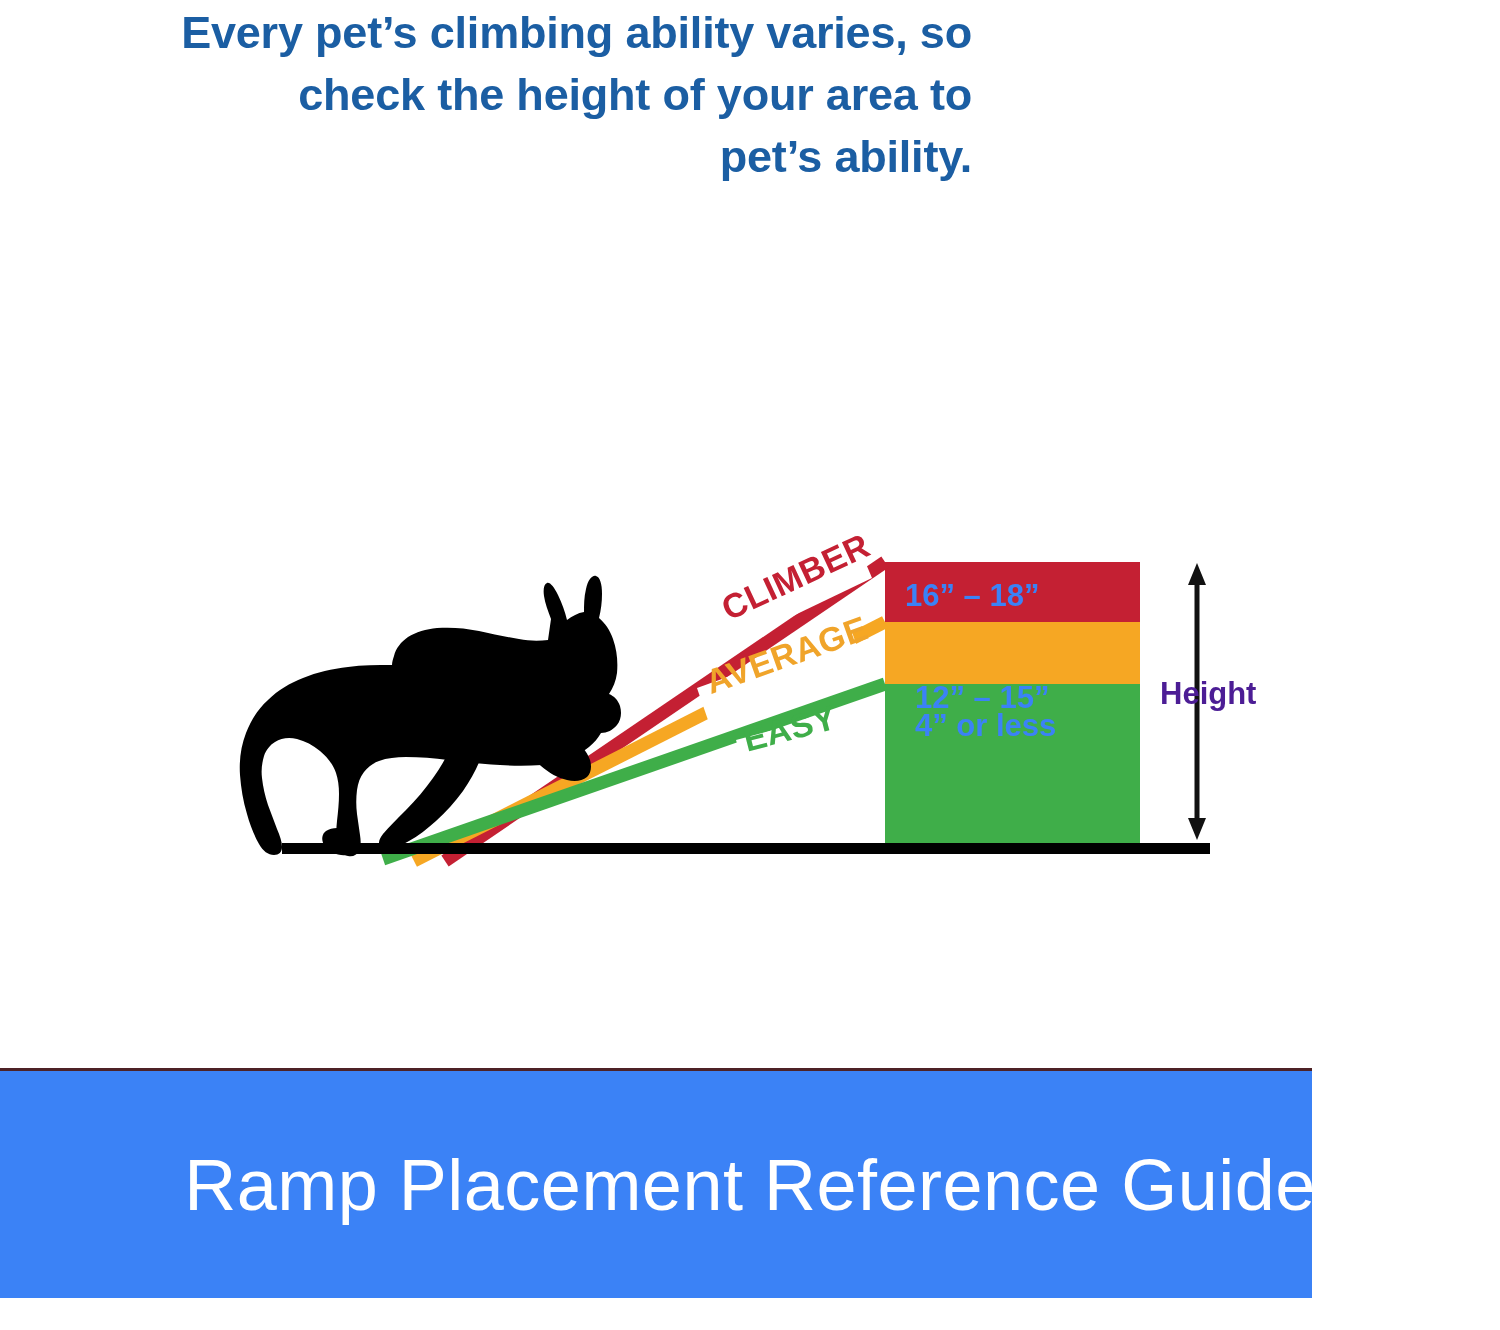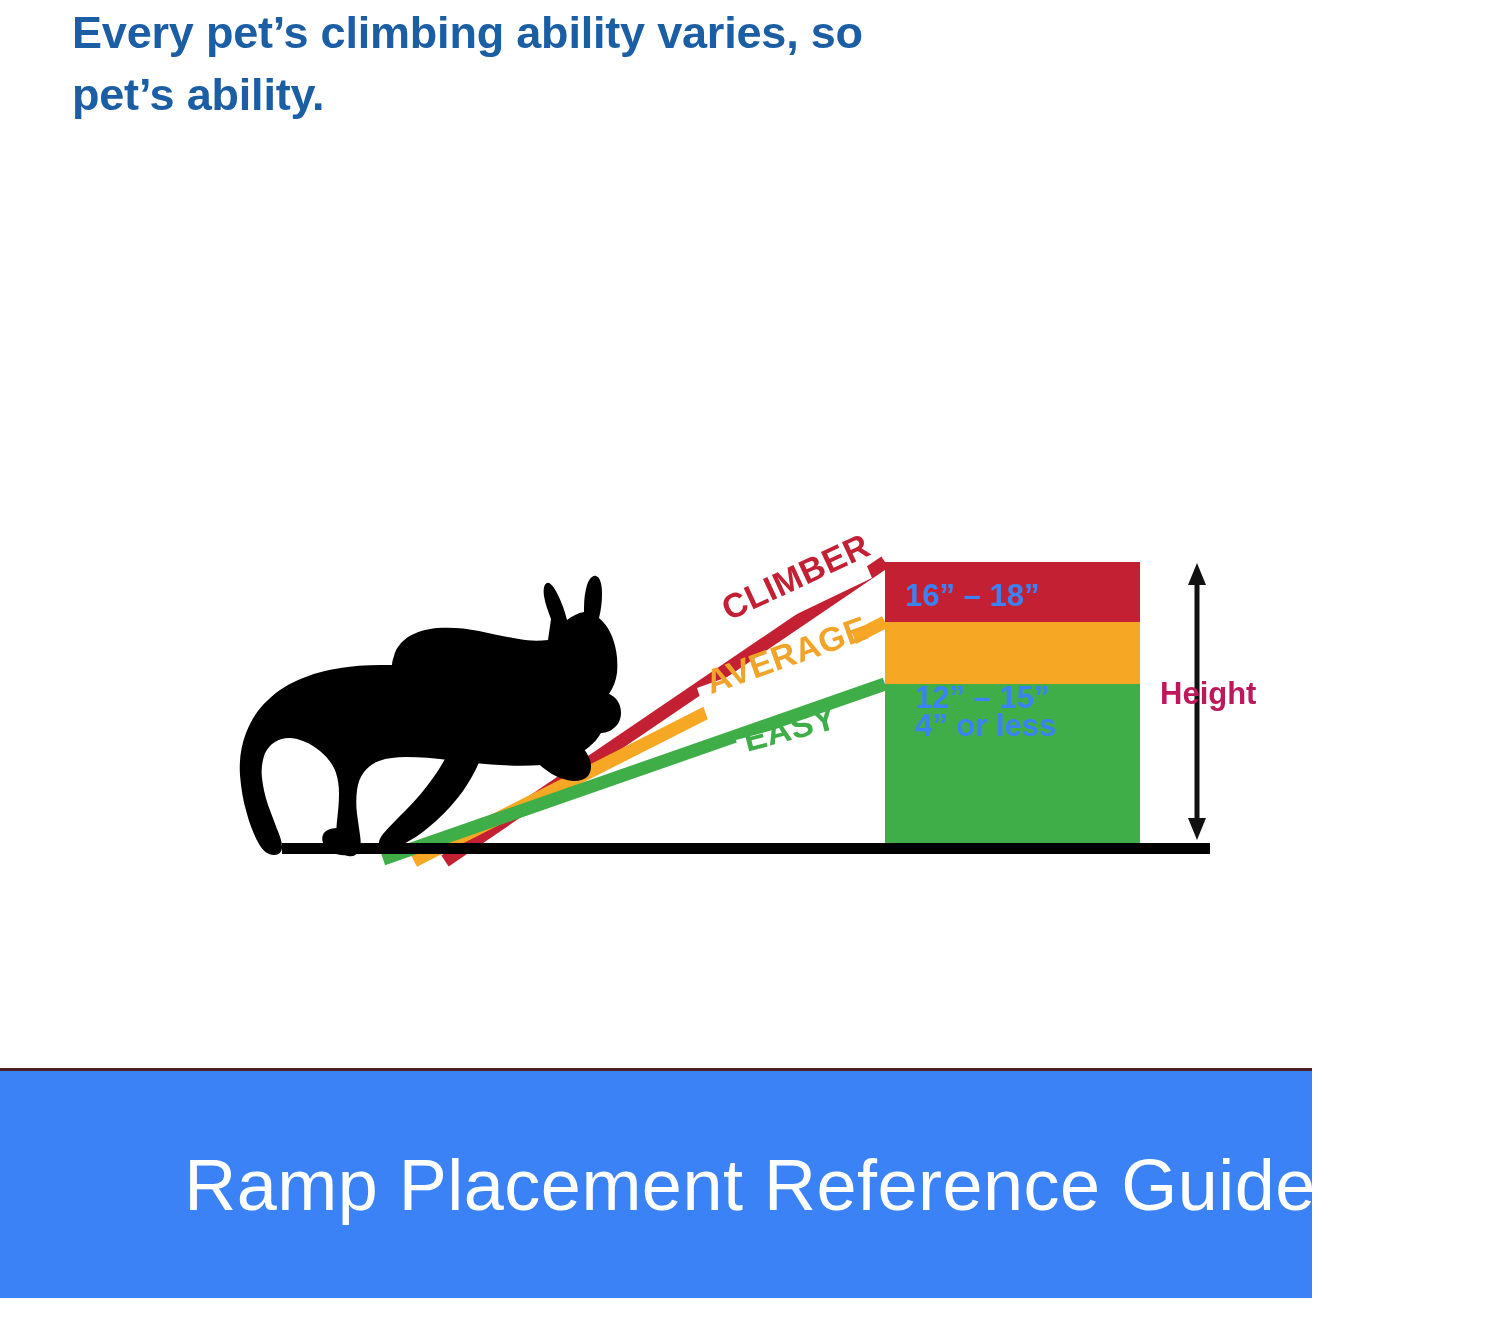--- a/index.html
+++ b/index.html
@@ -9,20 +9,21 @@
   }
   body {
     font-family: "Liberation Sans", sans-serif;
   }
   #page {
     position: relative;
     width: 1312px;
     height: 1330px;
     background: #ffffff;
     overflow: hidden;
+    text-align: right;
   }
 
   
   #headline {
     position: absolute;
     left: 72px;
     top: 2px;
     width: 900px;
     color: #1b5ea3;
     font-family: "Liberation Sans", sans-serif;
@@ -50,21 +51,21 @@
   }
 
   
   #height-label {
     position: absolute;
     left: 1160px;
     top: 676px;
     font-family: "Liberation Sans", sans-serif;
     font-weight: bold;
     font-size: 31px;
-    color: #be185d;
+    color: #4c1d95;
     white-space: nowrap;
   }
 
   
   .block-label {
     position: absolute;
     font-family: "Liberation Sans", sans-serif;
     font-weight: bold;
     font-size: 31px;
     color: #3b82f6;
@@ -123,20 +124,21 @@
     white-space: nowrap;
   }
 </style>
 </head>
 <body>
 
 <div id="page">
 
   <div id="headline">
     <span class="hl-line">Every pet’s climbing ability varies, so</span>
+    <span class="hl-line">check the height of your area to</span>
     <span class="hl-line">pet’s ability.</span>
   </div>
 
   <div id="diagram">
 
     <svg id="diagram-svg" viewBox="0 0 1500 1090" xmlns="http://www.w3.org/2000/svg">
 
       <rect x="885" y="562" width="255" height="60" fill="#c42033"></rect>
       <rect x="885" y="622" width="255" height="62" fill="#f6a723"></rect>
       <rect x="885" y="684" width="255" height="161" fill="#3fae49"></rect>

